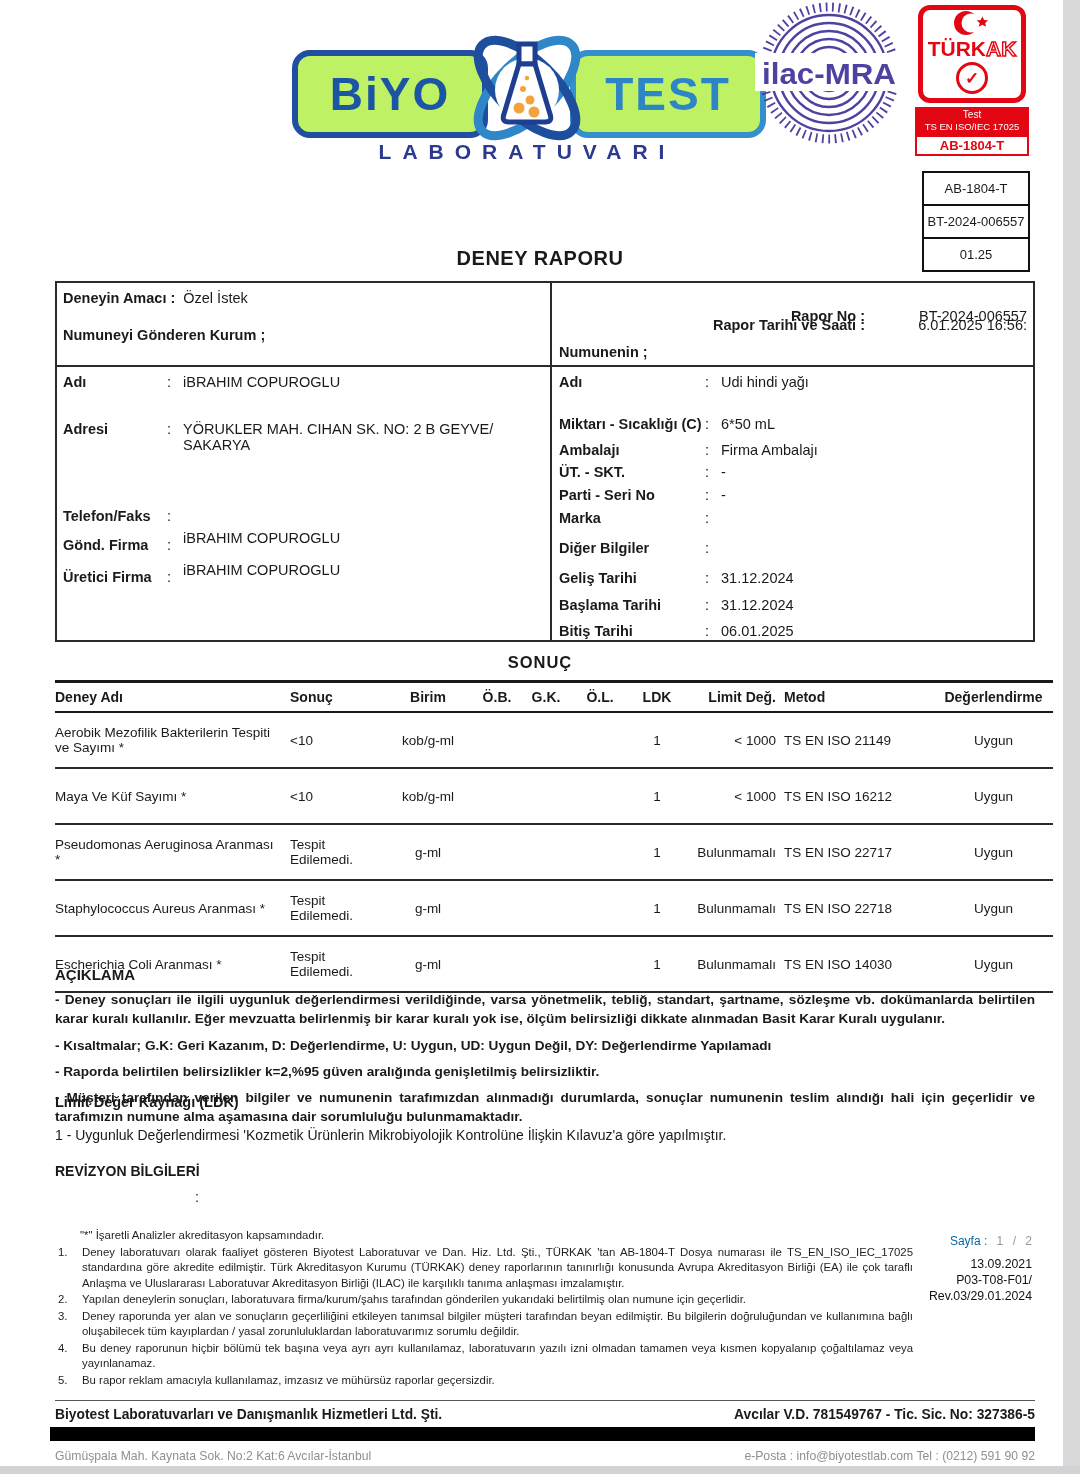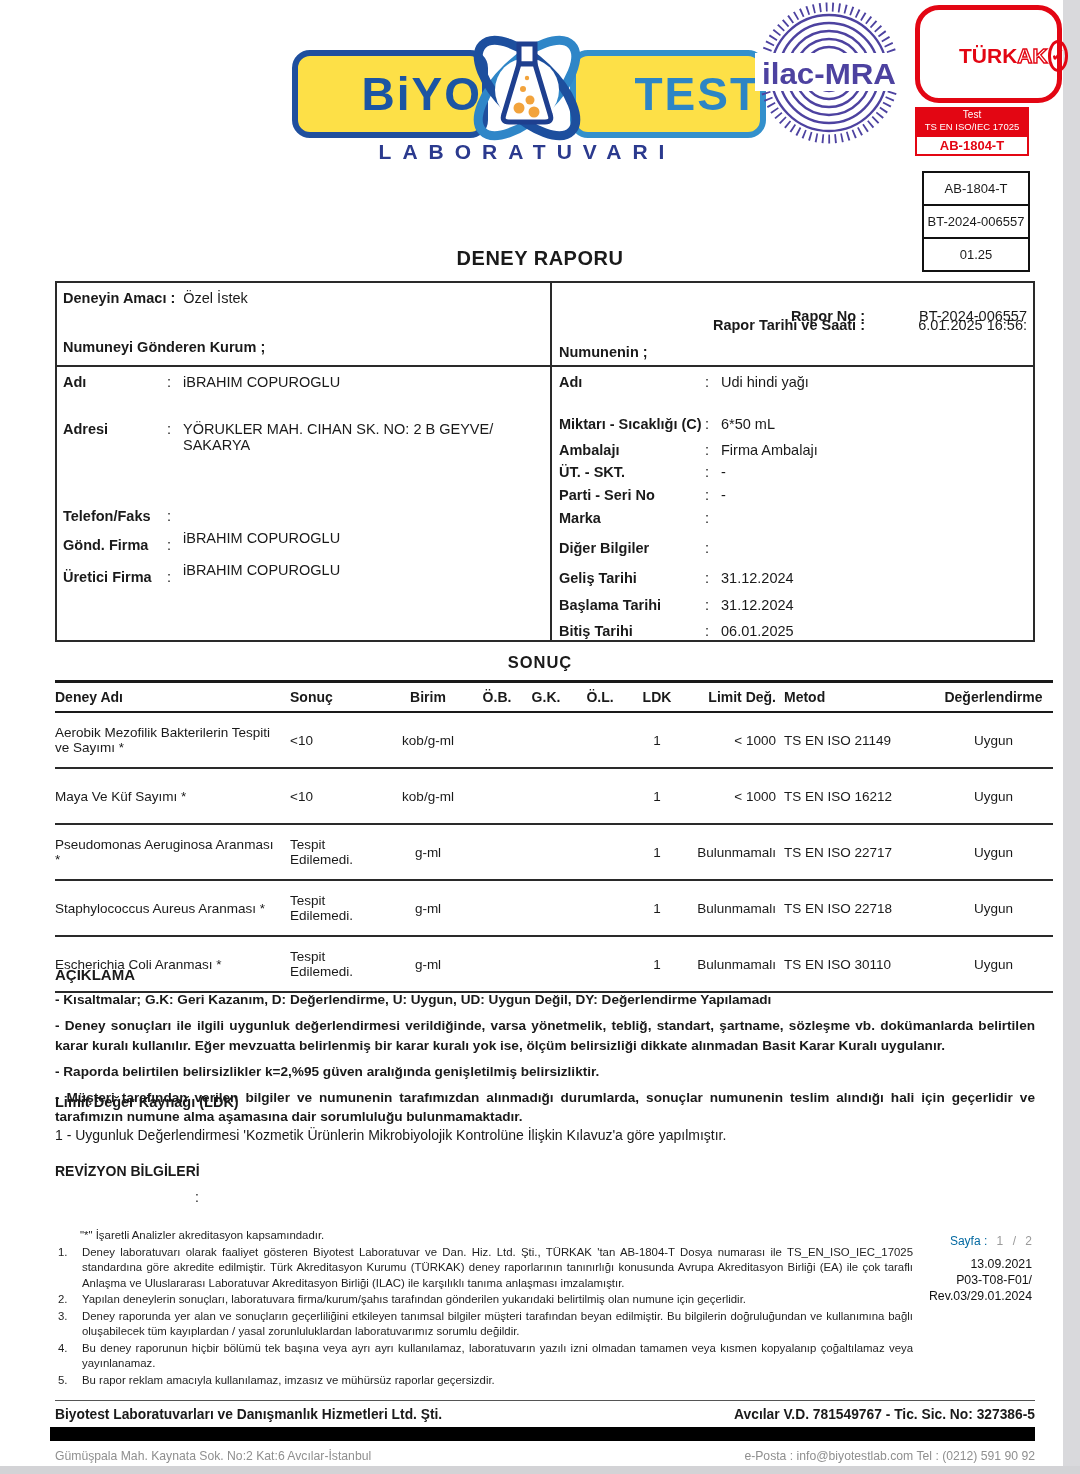--- a/index.html
+++ b/index.html
@@ -6,36 +6,36 @@
   .page{position:relative;width:1080px;height:1474px;background:#ffffff;
         font-family:"Liberation Sans",sans-serif;color:#1a1a1a;overflow:hidden;}
   .abs{position:absolute;}
   
   .edge-right{right:0;top:0;width:17px;height:1474px;background:#d9d9dc;}
   .edge-bottom{left:0;top:1466px;width:1080px;height:8px;background:#d3d3d6;}
 
   
   .logo-wrap{left:292px;top:22px;width:470px;height:145px;}
   .pill{position:absolute;top:28px;height:76px;width:184px;border:6px solid #2a67b0;border-radius:18px;
-        display:flex;align-items:center;justify-content:flex-end;background:#fde047;}
+        display:flex;align-items:center;justify-content:center;background:#bef264;}
   .pill-left{left:0;border-color:#1f4f9e;}
   .pill-right{left:278px;border-color:#3390cc;}
   .pill-txt{font-size:46px;font-weight:800;letter-spacing:2px;line-height:1;}
   .txt-biyo{color:#1c55a3;}
   .txt-test{color:#2d85c5;}
   .atom{position:absolute;left:165px;top:-4px;width:140px;height:140px;}
   .lab-sub{position:absolute;left:0;top:118px;width:470px;text-align:center;
            font-size:21px;font-weight:600;letter-spacing:11px;color:#2b3a8e;}
 
   
   .ilac{left:753px;top:0;width:152px;height:150px;}
   
   .turkak{left:915px;top:5px;width:114px;}
-  .tk-box{width:98px;height:88px;border:5px solid #e30613;border-radius:24px;margin:0 auto;
-          background:#fff;display:flex;flex-direction:row;align-items:center;padding-left:39px;}
+  .tk-box{width:98px;height:88px;border:5px solid #e30613;border-radius:12px;margin:0 auto;
+          background:#fff;display:flex;flex-direction:column;align-items:center;}
   .tk-brand{font-size:21px;font-weight:800;line-height:1;margin-top:2px;}
   .tk-turk{color:#e30613;}
   .tk-ak{color:#ffffff;-webkit-text-stroke:1.4px #e30613;}
   .tk-check{width:26px;height:26px;border:3px solid #e30613;border-radius:50%;margin-top:3px;
             display:flex;align-items:center;justify-content:center;color:#e30613;font-weight:800;font-size:17px;}
   .tk-bar{width:114px;background:#e30613;color:#fff;text-align:center;padding:2px 0 3px;margin-top:4px;}
   .tk-bar .l1{font-size:10px;line-height:12px;}
   .tk-bar .l2{font-size:9.5px;line-height:11px;}
   .tk-ab{width:110px;border:2px solid #e30613;color:#e30613;font-weight:700;font-size:13px;
          text-align:center;line-height:17px;margin:0 auto;background:#fff;}
@@ -183,21 +183,21 @@
   <div class="abs title">DENEY RAPORU</div>
 
   <div class="abs info">
     <div class="vdiv"></div>
     <div class="hdiv"></div>
 
     <div class="irow lp" style="top:7px;">
       <span class="lbl">Deneyin Amacı :</span>
       <span style="margin-left:8px;">Özel İstek</span>
     </div>
-    <div class="irow lp" style="top:56px;">
+    <div class="irow lp" style="top:44px;">
       <span class="lbl">Numuneyi Gönderen Kurum ;</span>
     </div>
     <div class="irow lp" style="top:91px;">
       <span class="l-lab">Adı</span>
       <span class="l-sep">:</span>
       <span>iBRAHIM COPUROGLU</span>
     </div>
     <div class="irow lp" style="top:138px;">
       <span class="l-lab">Adresi</span>
       <span class="l-sep">:</span>
@@ -357,34 +357,34 @@
 
           <tr>
             <td class="c-name">Escherichia Coli Aranması *</td>
             <td class="c-sonuc">Tespit Edilemedi.</td>
             <td class="c-birim">g-ml</td>
             <td class="c-ob"></td>
             <td class="c-gk"></td>
             <td class="c-ol"></td>
             <td class="c-ldk">1</td>
             <td class="c-limit">Bulunmamalı</td>
-            <td class="c-metod">TS EN ISO 30110</td>
+            <td class="c-metod">TS EN ISO 14030</td>
             <td class="c-deg">Uygun</td>
           </tr>
         </tbody>
     </table>
   </div>
 
   <div class="abs acik">
     <h3>AÇIKLAMA</h3>
     <div>
 
+        <p>- Deney sonuçları ile ilgili uygunluk değerlendirmesi verildiğinde, varsa yönetmelik, tebliğ, standart, şartname, sözleşme vb. dokümanlarda belirtilen karar kuralı kullanılır. Eğer mevzuatta belirlenmiş bir karar kuralı yok ise, ölçüm belirsizliği dikkate alınmadan Basit Karar Kuralı uygulanır.</p>
+
         <p>- Kısaltmalar; G.K: Geri Kazanım, D: Değerlendirme, U: Uygun, UD: Uygun Değil, DY: Değerlendirme Yapılamadı</p>
-
-        <p>- Deney sonuçları ile ilgili uygunluk değerlendirmesi verildiğinde, varsa yönetmelik, tebliğ, standart, şartname, sözleşme vb. dokümanlarda belirtilen karar kuralı kullanılır. Eğer mevzuatta belirlenmiş bir karar kuralı yok ise, ölçüm belirsizliği dikkate alınmadan Basit Karar Kuralı uygulanır.</p>
 
         <p>- Raporda belirtilen belirsizlikler k=2,%95 güven aralığında genişletilmiş belirsizliktir.</p>
 
         <p>- Müşteri tarafından verilen bilgiler ve numunenin tarafımızdan alınmadığı durumlarda, sonuçlar numunenin teslim alındığı hali için geçerlidir ve tarafımızın numune alma aşamasına dair sorumluluğu bulunmamaktadır.</p>
       </div>
   </div>
 
   <div class="abs ldk-block">
     <div class="h">Limit Değer Kaynağı (LDK)</div>
     <div class="item">1 - Uygunluk Değerlendirmesi 'Kozmetik Ürünlerin Mikrobiyolojik Kontrolüne İlişkin Kılavuz'a göre yapılmıştır.</div>

